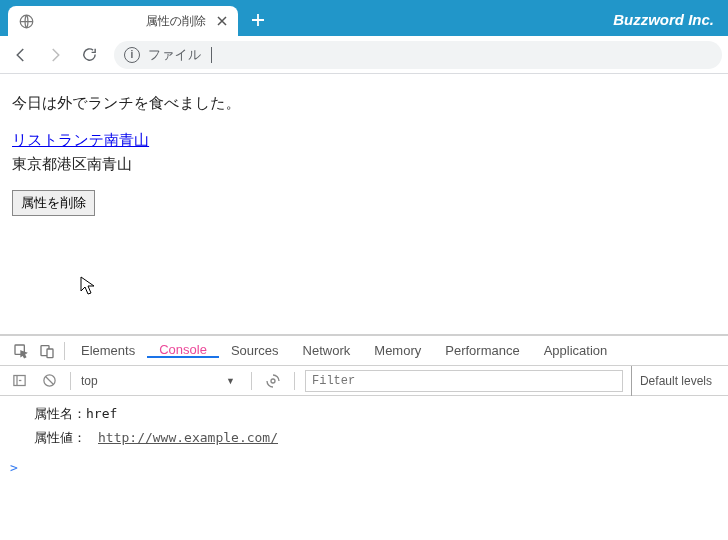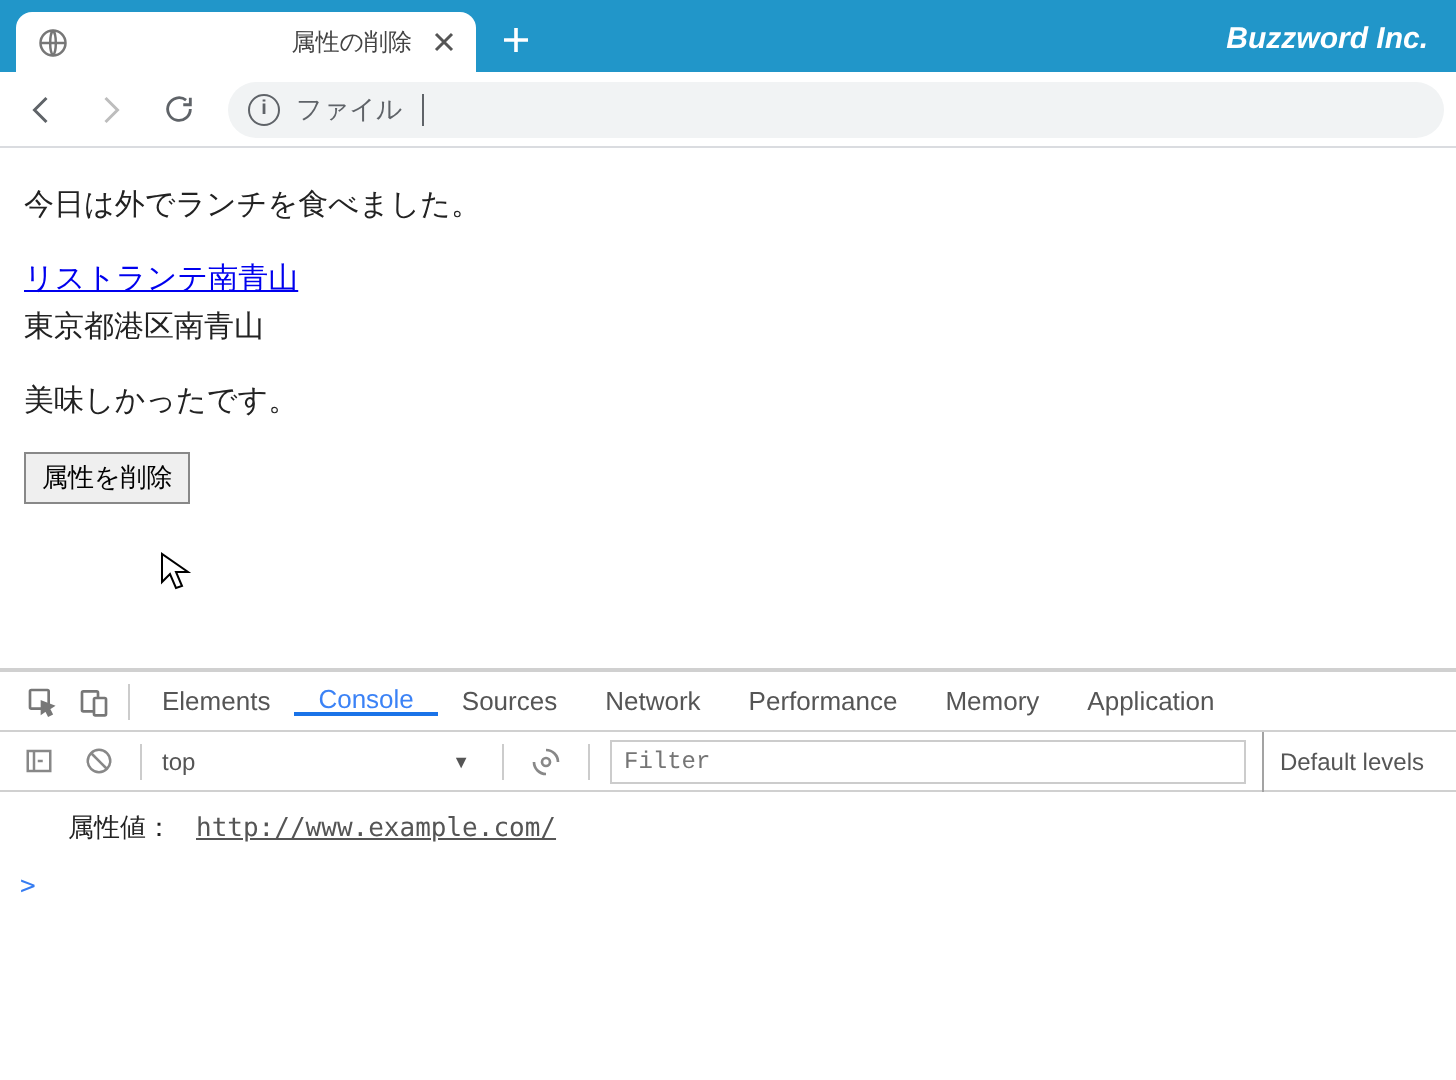--- a/index.html
+++ b/index.html
@@ -25,21 +25,21 @@
 .page a { color: #0000ee; }
 .page .addr-line { margin-top: -12px; margin-bottom: 14px; }
 .page button { font-size: 13px; padding: 3px 8px; background: #efefef; border: 1px solid #888; cursor: pointer; }
 .cursor-img { position: absolute; left: 80px; top: 276px; pointer-events: none; }
 
 .devtools { border-top: 2px solid #d0d0d0; font-family: "Segoe UI", Arial, sans-serif; }
 .dt-tabs { height: 30px; display: flex; align-items: center; border-bottom: 1px solid #d0d0d0; padding: 0 8px; gap: 0; font-size: 13px; color: #555; }
 .dt-tabs .icon { width: 26px; height: 26px; display: inline-flex; align-items: center; justify-content: center; color: #666; }
 .dt-tabs .sep { width: 1px; height: 18px; background: #ccc; margin: 0 4px; }
 .dt-tabs .tabitem { padding: 0 12px; height: 14px; display: inline-flex; align-items: center; cursor: pointer; }
-.dt-tabs .tabitem.active { color: #3b82f6; border-bottom: 2px solid #1a73e8; }
+.dt-tabs .tabitem.active { color: #ec4899; border-bottom: 2px solid #1a73e8; }
 
 .dt-toolbar { height: 30px; display: flex; align-items: center; border-bottom: 1px solid #d0d0d0; padding: 0 8px; gap: 8px; font-size: 12px; color: #555; }
 .dt-toolbar .icon { width: 22px; height: 22px; display: inline-flex; align-items: center; justify-content: center; color: #777; }
 .dt-toolbar .sep { width: 1px; height: 18px; background: #ccc; margin: 0 2px; }
 .dt-toolbar .ctx { display: flex; align-items: center; gap: 4px; min-width: 160px; border-right: 0; }
 .dt-toolbar .tri { font-size: 9px; color: #555; margin-left: auto; margin-right: 6px; }
 .dt-toolbar input { flex: 1; border: 1px solid #ccc; height: 22px; padding: 0 6px; font-size: 12px; background: #fff; font-family: Liberation Mono, monospace; }
 .dt-toolbar .levels { padding: 0 8px; border-left: 1px solid #a3a3a3; height: 30px; display: flex; align-items: center; }
 
 .console-out { padding: 6px 10px; font-family: Menlo, Consolas, monospace; font-size: 13px; color: #222; }
@@ -96,21 +96,20 @@
     <span class="info-icon">i</span>
     <span>ファイル</span>
     <span class="caret"></span>
   </div>
 </div>
 
 <div class="page">
   <p>今日は外でランチを食べました。</p>
   <p><a href="#">リストランテ南青山</a></p>
   <p class="addr-line">東京都港区南青山</p>
-  <p>美味しかったです。</p>
   <button>属性を削除</button>
 </div>
 
 <svg class="cursor-img" width="16" height="20" viewBox="0 0 16 20">
     <path d="M1 1l0 14 4-4 3 7 3-1-3-7 6 0z" fill="#fff" stroke="#000" stroke-width="1"></path>
   </svg>
 
 <div class="devtools">
   <div class="dt-tabs">
     <span class="icon">
@@ -123,22 +122,22 @@
       <svg width="16" height="16" viewBox="0 0 24 24" fill="none" stroke="#777" stroke-width="2">
           <rect x="3" y="4" width="12" height="15" rx="1"></rect>
           <rect x="12" y="9" width="9" height="13" rx="1" fill="#fff"></rect>
         </svg>
     </span>
     <span class="sep"></span>
     <span class="tabitem">Elements</span>
     <span class="tabitem active">Console</span>
     <span class="tabitem">Sources</span>
     <span class="tabitem">Network</span>
+    <span class="tabitem">Memory</span>
     <span class="tabitem">Performance</span>
-    <span class="tabitem">Memory</span>
     <span class="tabitem">Application</span>
   </div>
 
   <div class="dt-toolbar">
     <span class="icon">
       <svg width="15" height="15" viewBox="0 0 24 24" fill="none" stroke="#888" stroke-width="2">
           <rect x="3" y="4" width="18" height="16"></rect>
           <path d="M8 4v16"></path>
           <path d="M11 12l4 0"></path>
         </svg>
@@ -161,17 +160,20 @@
           <path d="M12 3c5 0 9 4 9 9M12 21c-5 0-9-4-9-9"></path>
         </svg>
     </span>
     <span class="sep"></span>
     <input type="text" placeholder="Filter" style="">
     <div class="levels">Default levels</div>
   </div>
 
   <div class="console-out">
     <div class="row">
+      <span>属性名：</span><span>href</span>
+    </div>
+    <div class="row">
       <span>属性値：</span><a href="#">http://www.example.com/</a>
     </div>
   </div>
   <div class="prompt">&gt;</div>
 </div>
 
 </body></html>

